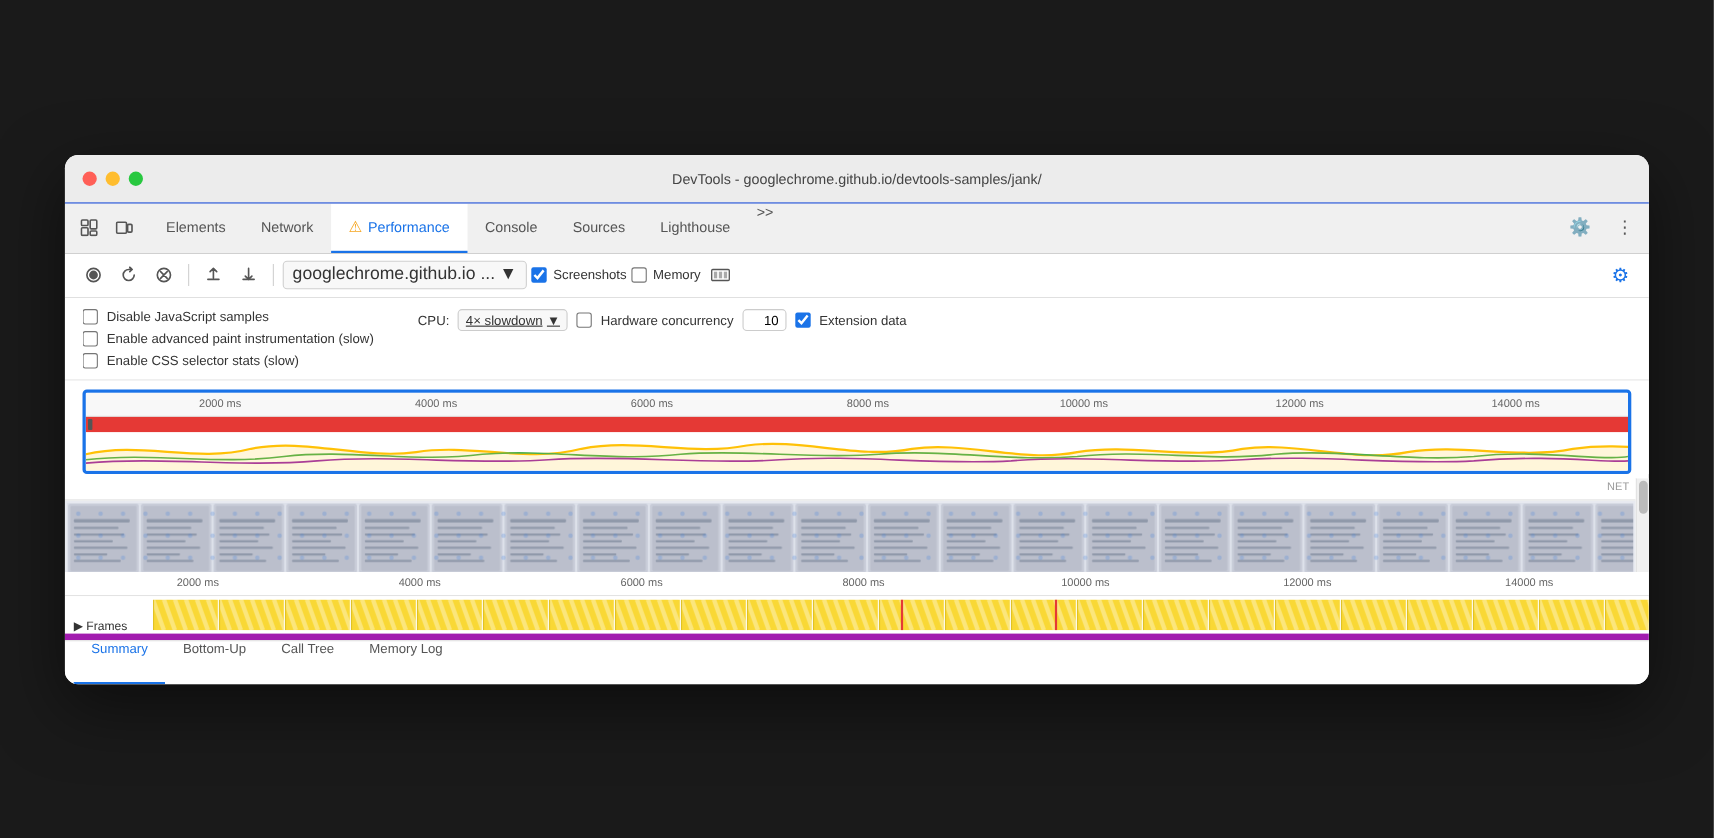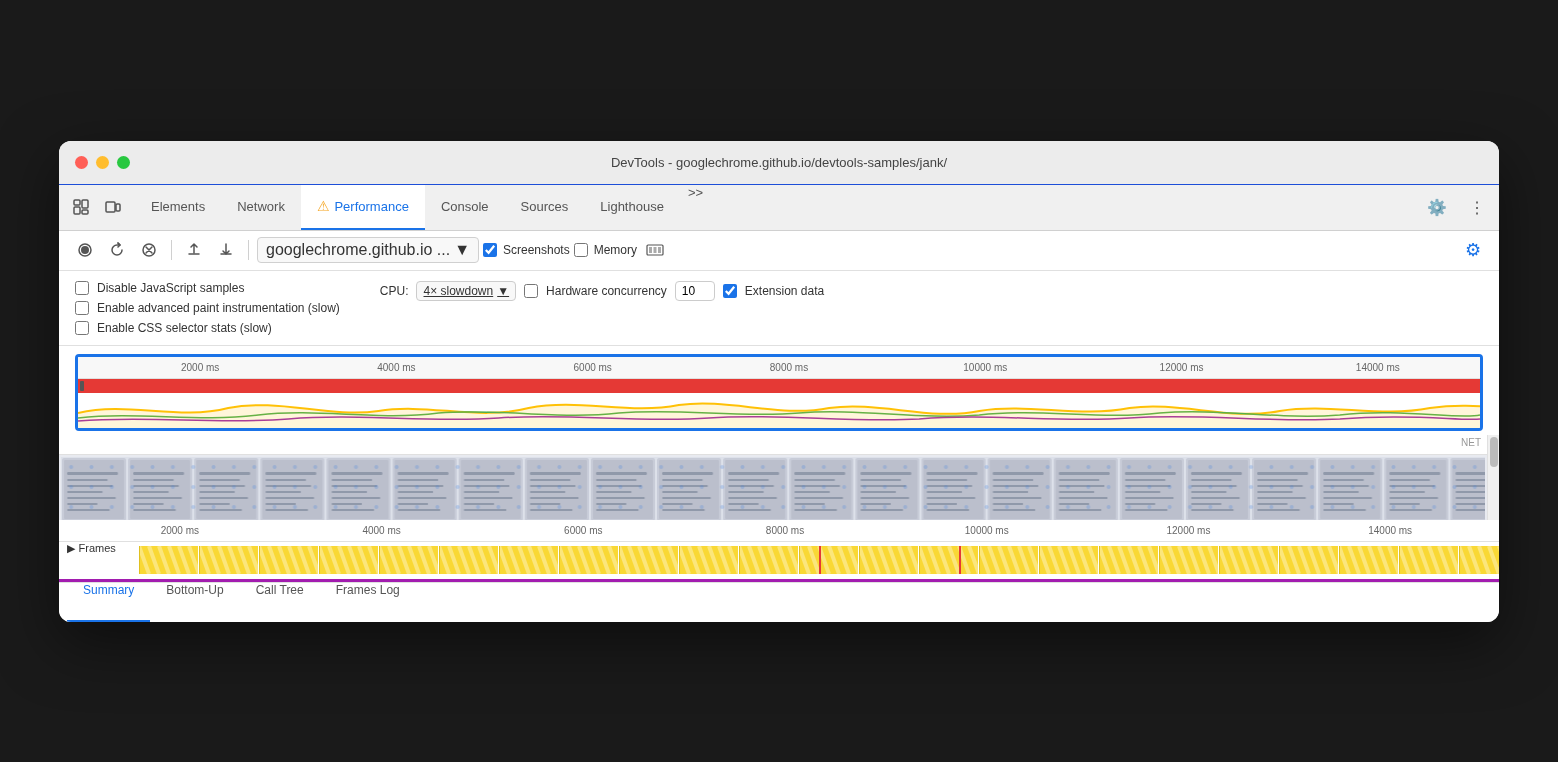--- a/index.html
+++ b/index.html
@@ -219,21 +219,21 @@
       gap: 4px;
       cursor: pointer;
       text-decoration: underline;
     }
     .hw-input {
       width: 40px;
       border: 1px solid #ccc;
       border-radius: 4px;
       padding: 2px 6px;
       font-size: 12px;
-      text-align: left;
+      text-align: right;
     }
     .ext-checkbox {
       width: 14px;
       height: 14px;
       accent-color: #1a73e8;
     }
     
     .overview-ruler {
       position: relative;
       border: 3px solid #1a73e8;
@@ -299,22 +299,22 @@
     .main-ruler-tick {
       flex: 1;
       text-align: center;
     }
     .main-ruler-tick:first-child { text-align: left; }
     
     .frames-row {
       height: 40px;
       background: #fff;
       display: flex;
-      align-items: flex-start;
-      border-bottom: 3px solid #a21caf;
+      align-items: flex-end;
+      border-bottom: 6px solid #a21caf;
     }
     .frames-label {
       padding: 0 8px;
       font-size: 11px;
       color: #333;
       display: flex;
       align-items: center;
       gap: 4px;
       min-width: 80px;
       cursor: pointer;
@@ -629,16 +629,16 @@
     <div class="bottom-tab active">
       <span>Summary</span>
     </div>
     <div class="bottom-tab">
       <span>Bottom-Up</span>
     </div>
     <div class="bottom-tab">
       <span>Call Tree</span>
     </div>
     <div class="bottom-tab">
-      <span>Frames Log</span>
+      <span>Memory Log</span>
     </div>
   </div>
 </div>
 
 </body></html>

